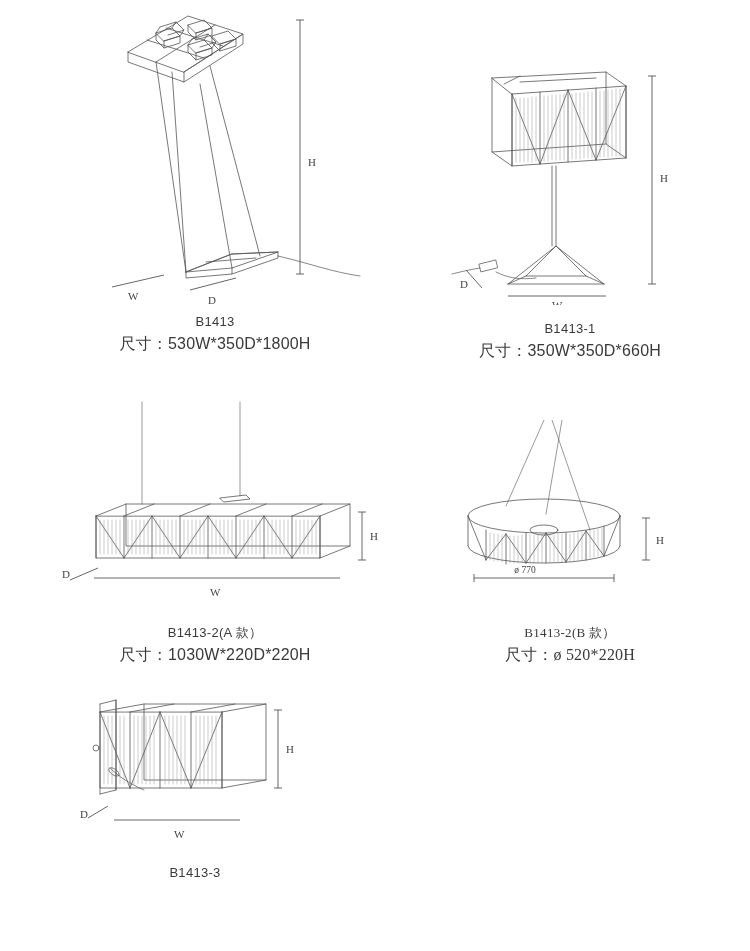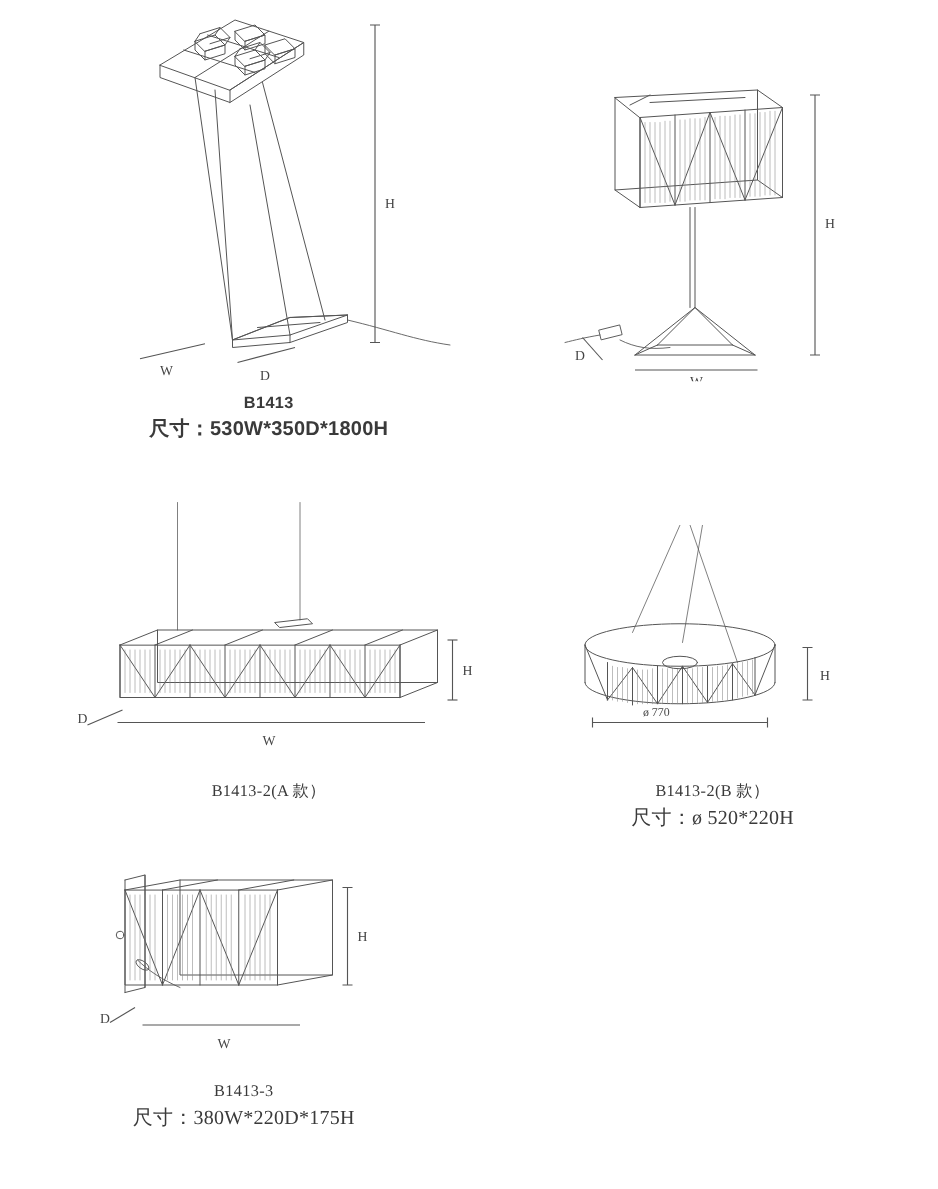--- a/index.html
+++ b/index.html
@@ -54,25 +54,25 @@
     font-size: 9.5px;
     fill: #444444;
   }
   
   #p1 { left: 60px;  top: 6px;   width: 310px; }
   #p2 { left: 420px; top: 40px;  width: 300px; }
   #p3 { left: 50px;  top: 400px; width: 330px; }
   #p4 { left: 440px; top: 420px; width: 260px; }
   #p5 { left: 70px;  top: 690px; width: 250px; }
 
-  #p1 .caption { margin-top: 6px; font-weight: bold; }
+  #p1 .caption { margin-top: 6px; }
   #p2 .caption { margin-top: 14px; }
-  #p3 .caption { margin-top: 8px; font-family: Liberation Serif, serif; }
+  #p3 .caption { margin-top: 8px; }
   #p4 .caption { margin-top: 8px; font-family: Liberation Serif, serif; }
-  #p5 .caption { margin-top: 8px; font-family: Liberation Serif, serif; }
+  #p5 .caption { margin-top: 8px; }
 </style>
 </head>
 <body>
 
 <div class="sheet">
 
   <div class="product" id="p1">
     <div class="figure">
       <svg width="310" height="300" viewBox="0 0 310 300">
         <g fill="none" stroke="#555555" stroke-width="0.8" stroke-linejoin="round" stroke-linecap="round">
@@ -194,20 +194,24 @@
 
           <path d="M88 256 L186 256"></path>
 
           <path d="M46 230 L62 248"></path>
         </g>
         <text class="dimlabel" x="240" y="142">H</text>
         <text class="dimlabel" x="132" y="269">W</text>
         <text class="dimlabel" x="40" y="248">D</text>
       </svg>
     </div>
+    <div class="caption">
+      <div class="model">B1413-1</div>
+      <div class="dims">尺寸：350W*350D*660H</div>
+    </div>
   </div>
 
   <div class="product" id="p3">
     <div class="figure">
       <svg width="330" height="215" viewBox="0 0 330 215">
         <g fill="none" stroke="#555555" stroke-width="0.8" stroke-linejoin="round" stroke-linecap="round">
 
           <path d="M92 2 L92 104" stroke-width="0.6"></path>
           <path d="M190 2 L190 96" stroke-width="0.6"></path>
 
@@ -246,20 +250,21 @@
 
           <path d="M20 180 L48 168"></path>
         </g>
         <text class="dimlabel" x="320" y="140">H</text>
         <text class="dimlabel" x="160" y="196">W</text>
         <text class="dimlabel" x="12" y="178">D</text>
       </svg>
     </div>
     <div class="caption">
       <div class="model">B1413-2(A 款）</div>
+      <div class="dims">尺寸：1030W*220D*220H</div>
     </div>
   </div>
 
   <div class="product" id="p4">
     <div class="figure">
       <svg width="260" height="195" viewBox="0 0 260 195">
         <g fill="none" stroke="#555555" stroke-width="0.8" stroke-linejoin="round" stroke-linecap="round">
 
           <path d="M104 0 L66 86" stroke-width="0.6"></path>
           <path d="M112 0 L150 110" stroke-width="0.6"></path>
@@ -348,17 +353,16 @@
 
           <path d="M18 128 L38 116"></path>
         </g>
         <text class="dimlabel" x="216" y="63">H</text>
         <text class="dimlabel" x="104" y="148">W</text>
         <text class="dimlabel" x="10" y="128">D</text>
       </svg>
     </div>
     <div class="caption">
       <div class="model">B1413-3</div>
-      <div class="dims">尺寸：380W*220D*175H</div>
     </div>
   </div>
 
 </div>
 
 </body></html>

